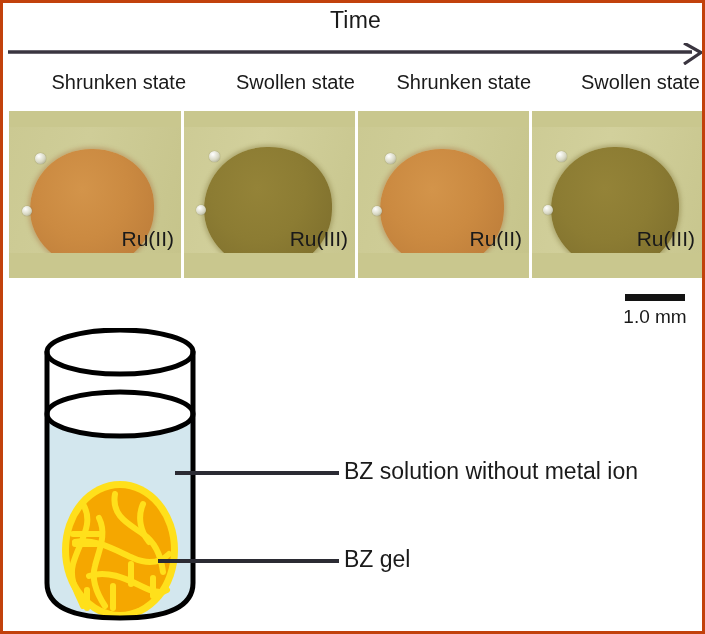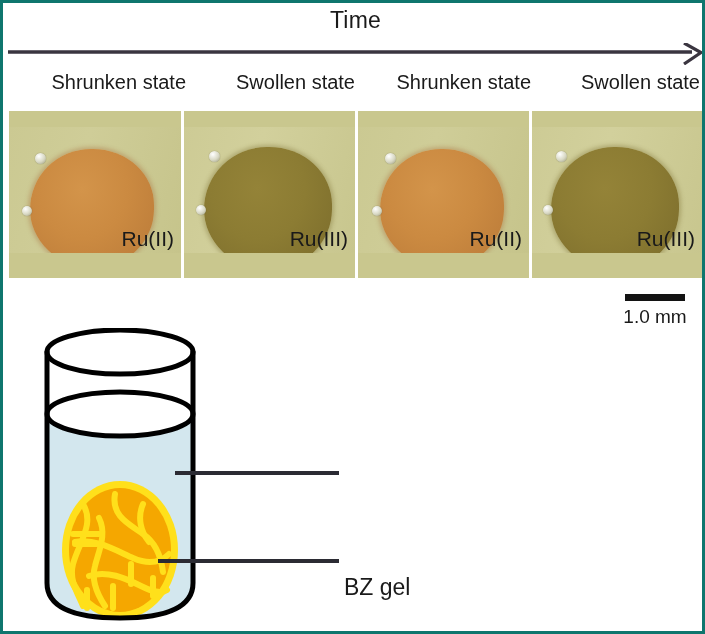--- a/index.html
+++ b/index.html
@@ -11,21 +11,21 @@
   body {
     font-family: "Liberation Sans", "DejaVu Sans", sans-serif;
   }
 
   #figure {
     position: relative;
     width: 705px;
     height: 634px;
     background: #ffffff;
     box-sizing: border-box;
-    border: 3px solid #0f766e;
+    border: 3px solid #c2410c;
     overflow: hidden;
   }
 
   
   #time-title {
     position: absolute;
     left: 0;
     top: 6px;
     width: 705px;
     text-align: center;
@@ -138,21 +138,21 @@
 
   
   .callout-text {
     position: absolute;
     font-size: 23px;
     color: #1a1a1a;
     white-space: nowrap;
     line-height: 1.15;
   }
   #label-solution { left: 341px; top: 455px; }
-  #label-gel      { left: 341px; top: 571px; }
+  #label-gel      { left: 341px; top: 543px; }
 </style>
 </head>
 <body>
 
 <div id="figure">
 
   <div id="time-title">Time</div>
 
   <svg id="time-arrow" viewBox="0 0 694 22" preserveAspectRatio="none">
     <line x1="0" y1="9" x2="684" y2="9" stroke="#3a3540" stroke-width="3.4"></line>
@@ -248,16 +248,17 @@
 
     <path d="M 44,24 L 44,255 Q 44,290 117,290 Q 190,290 190,255 L 190,24" fill="none" stroke="#000000" stroke-width="5" stroke-linecap="round"></path>
 
     <ellipse cx="117" cy="24" rx="73" ry="22" fill="#ffffff" fill-opacity="0" stroke="#000000" stroke-width="5"></ellipse>
 
     <line x1="172" y1="145" x2="336" y2="145" stroke="#2b2b33" stroke-width="4"></line>
 
     <line x1="155" y1="233" x2="336" y2="233" stroke="#2b2b33" stroke-width="4"></line>
   </svg>
 
+  <div class="callout-text" id="label-solution">BZ solution without metal ion</div>
 
   <div class="callout-text" id="label-gel">BZ gel</div>
 
 </div>
 
 </body></html>

